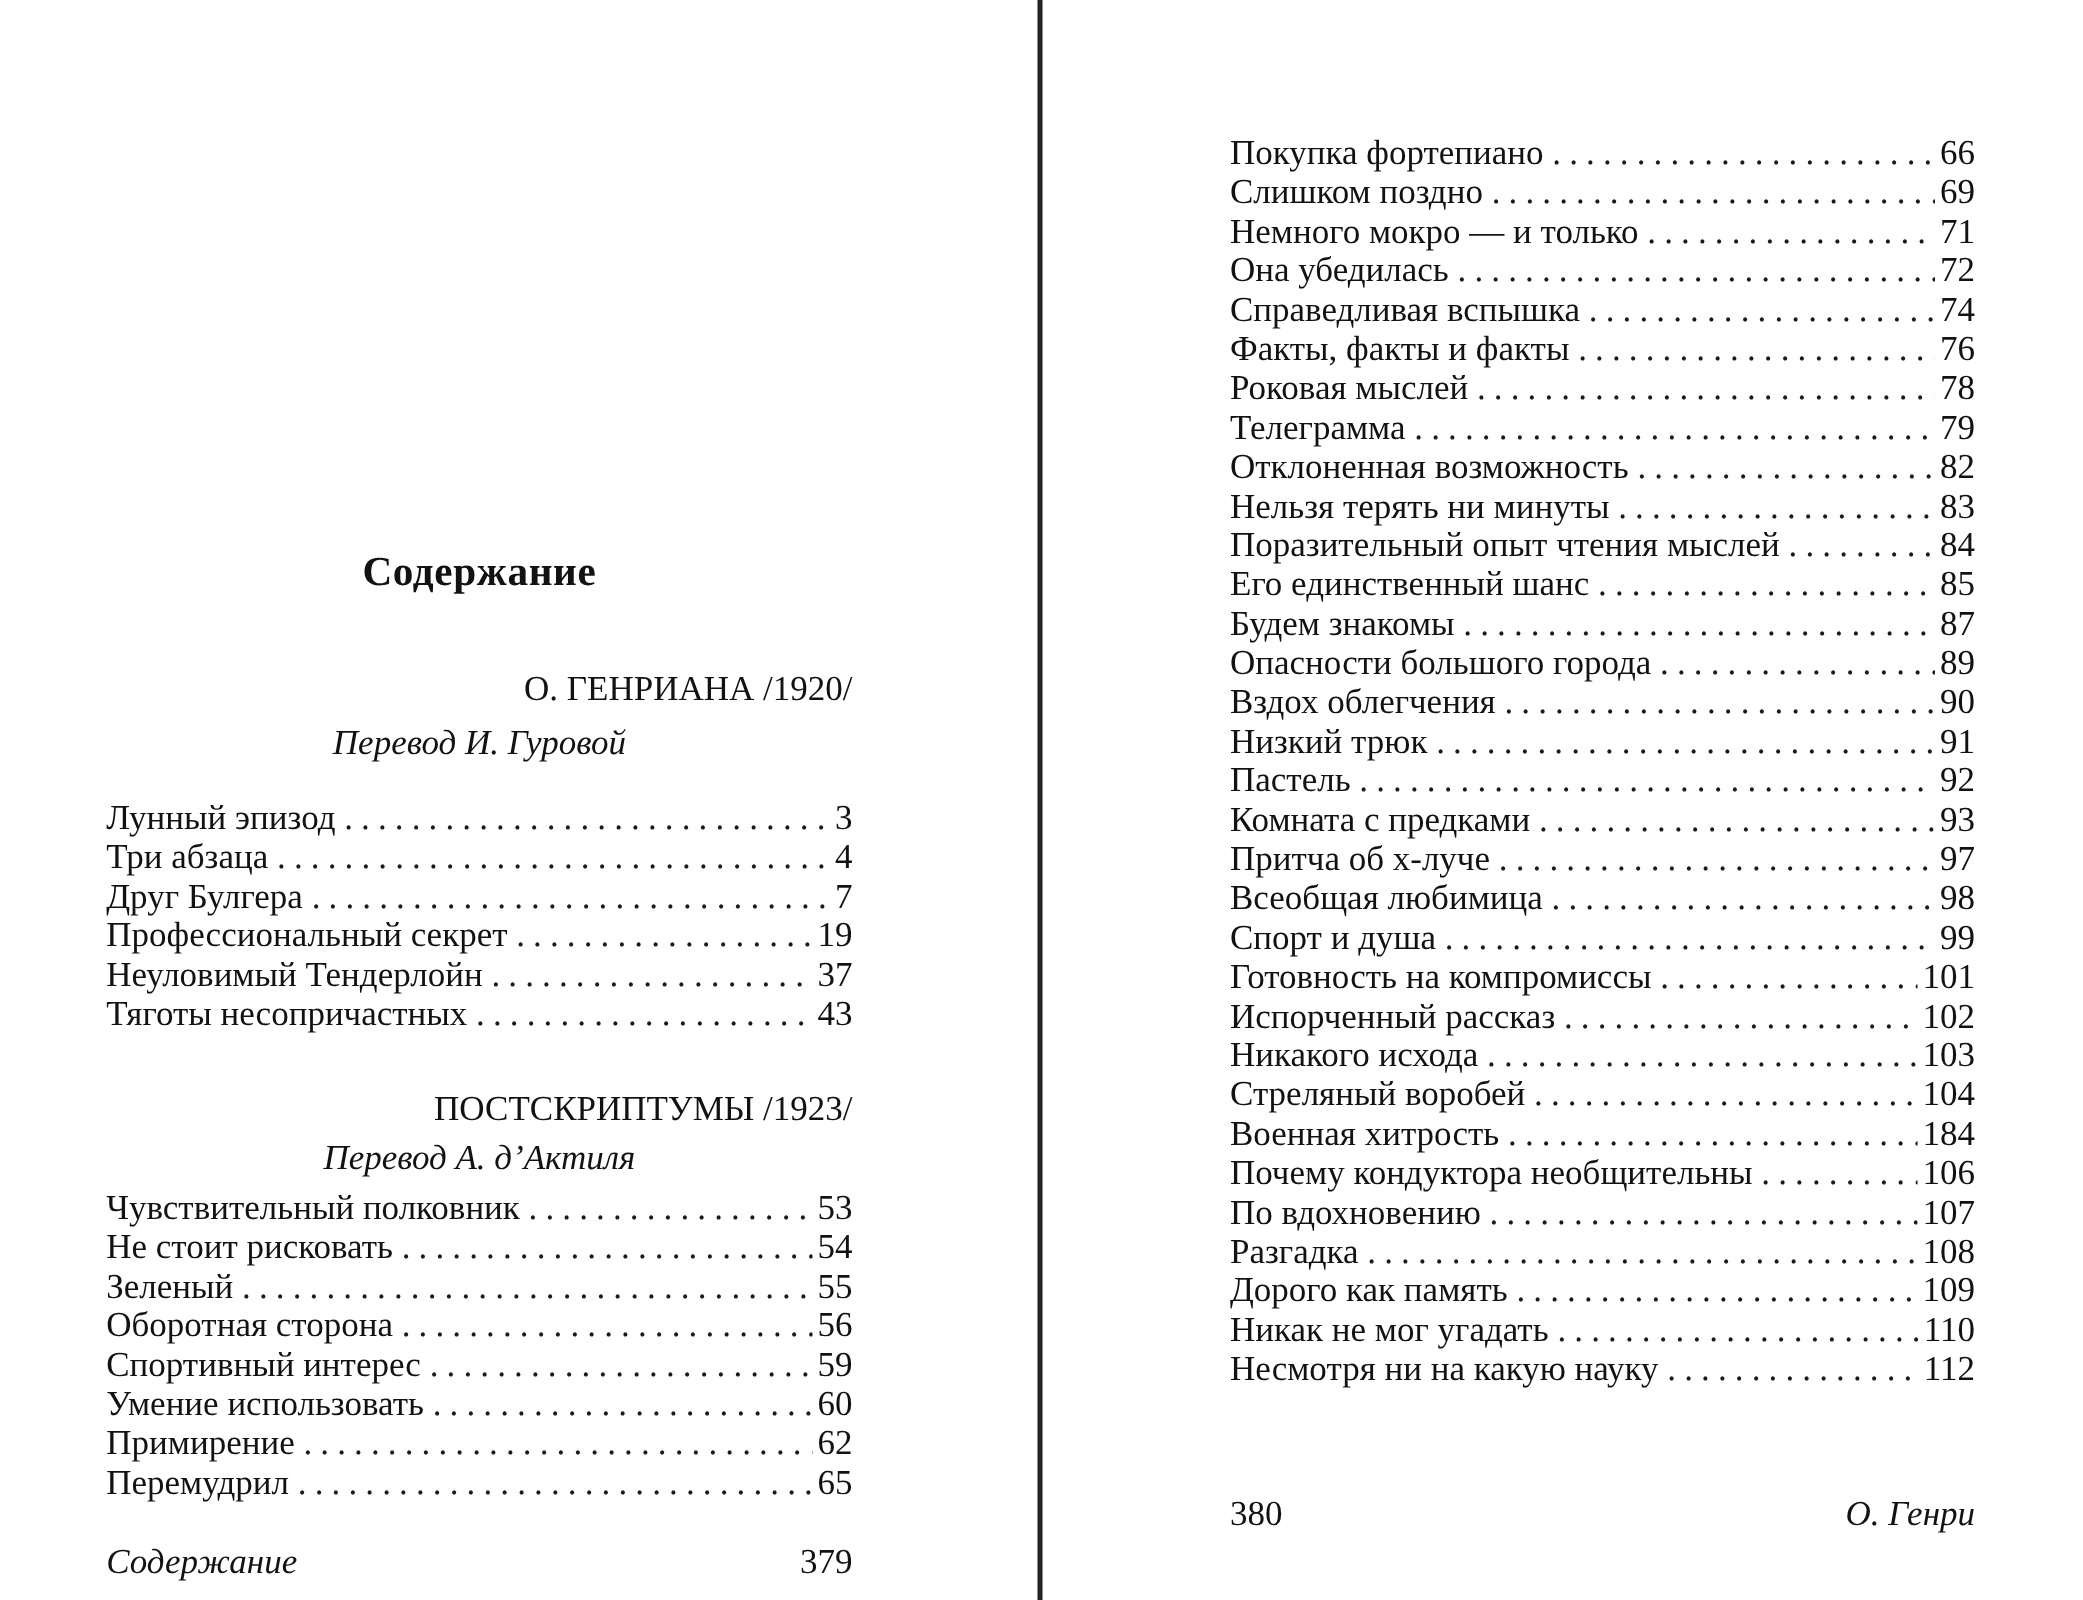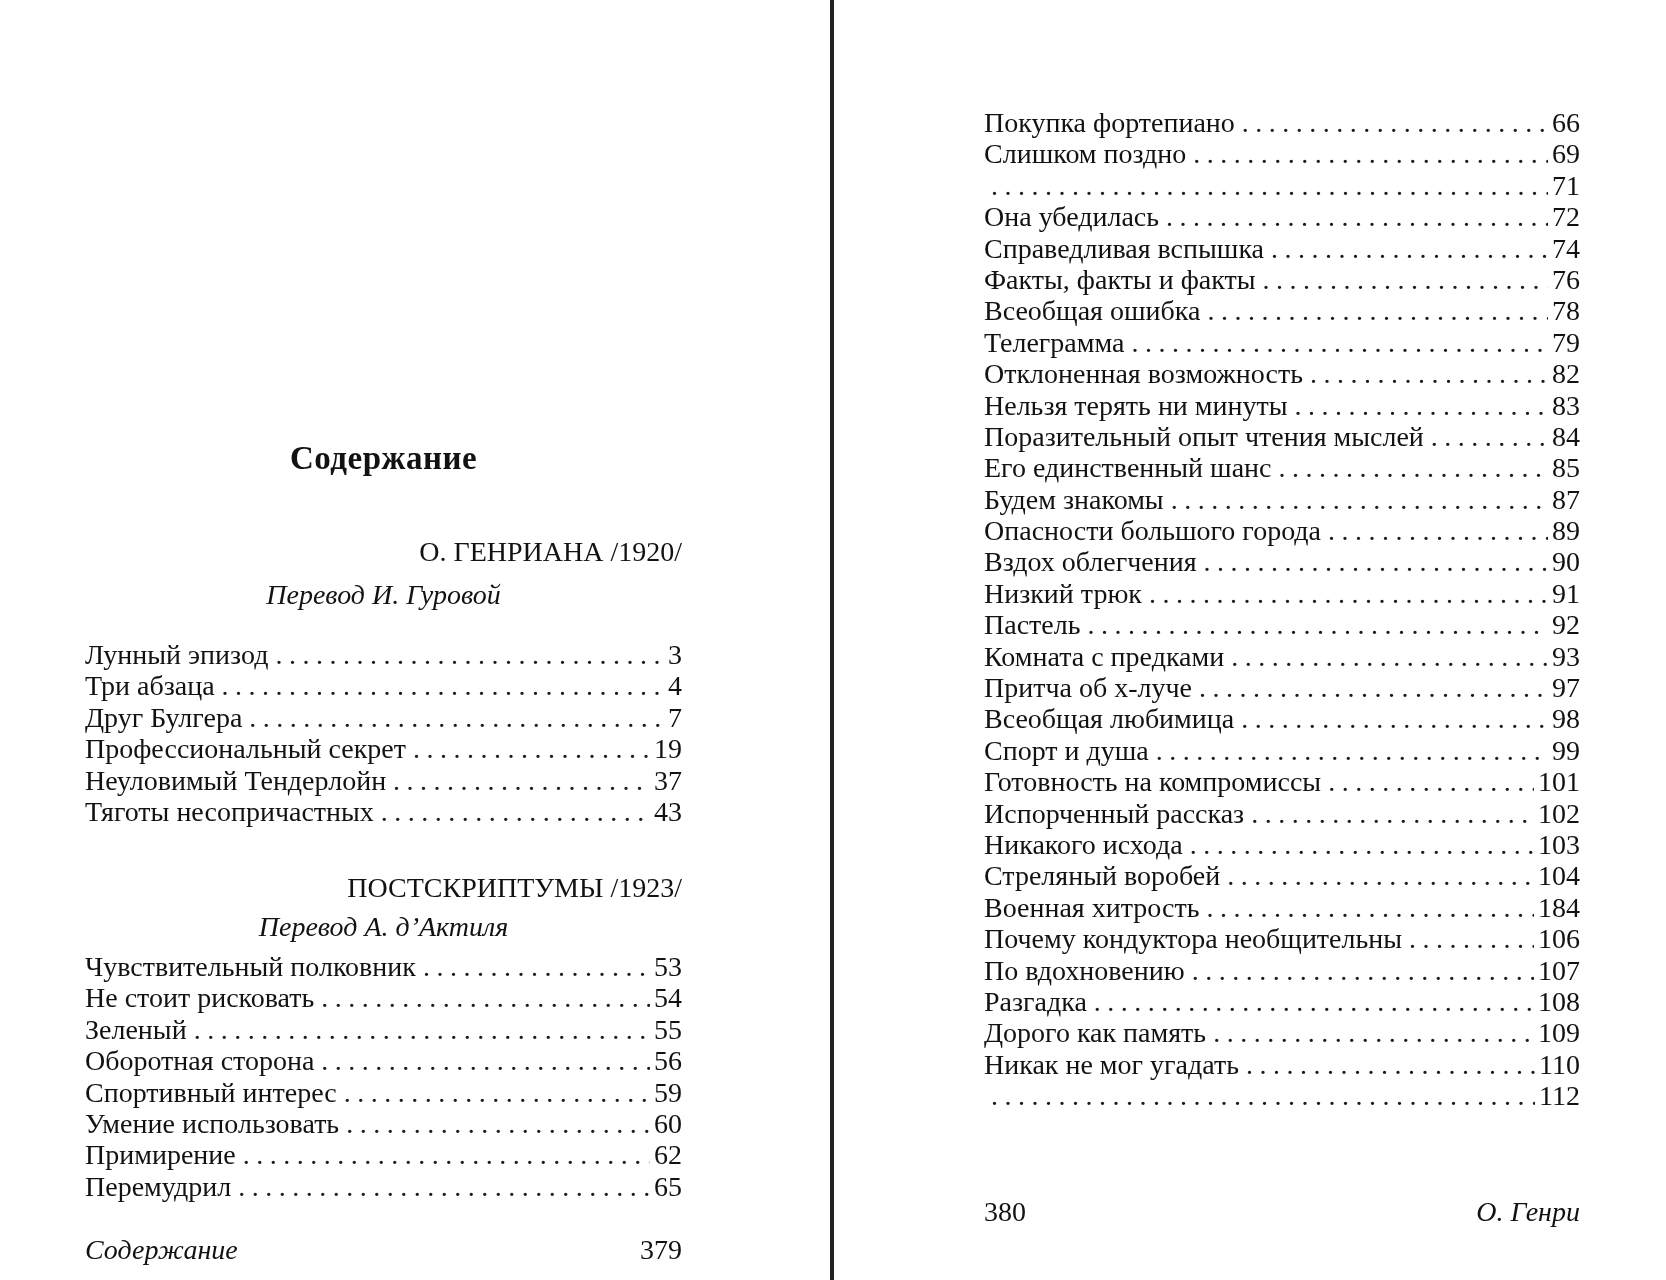--- a/index.html
+++ b/index.html
@@ -153,40 +153,41 @@
         <span class="toc-text">Покупка фортепиано</span>
         <span class="toc-dots"></span>
         <span class="toc-page">66</span>
       </div>
       <div class="toc-row">
         <span class="toc-text">Слишком поздно</span>
         <span class="toc-dots"></span>
         <span class="toc-page">69</span>
       </div>
       <div class="toc-row">
+        <span class="toc-text">Немного мокро — и только</span>
         <span class="toc-dots"></span>
         <span class="toc-page">71</span>
       </div>
       <div class="toc-row">
         <span class="toc-text">Она убедилась</span>
         <span class="toc-dots"></span>
         <span class="toc-page">72</span>
       </div>
       <div class="toc-row">
         <span class="toc-text">Справедливая вспышка</span>
         <span class="toc-dots"></span>
         <span class="toc-page">74</span>
       </div>
       <div class="toc-row">
         <span class="toc-text">Факты, факты и факты</span>
         <span class="toc-dots"></span>
         <span class="toc-page">76</span>
       </div>
       <div class="toc-row">
-        <span class="toc-text">Всеобщая ошибка</span>
+        <span class="toc-text">Роковая мыслей</span>
         <span class="toc-dots"></span>
         <span class="toc-page">78</span>
       </div>
       <div class="toc-row">
         <span class="toc-text">Телеграмма</span>
         <span class="toc-dots"></span>
         <span class="toc-page">79</span>
       </div>
       <div class="toc-row">
         <span class="toc-text">Отклоненная возможность</span>
@@ -297,20 +298,21 @@
         <span class="toc-text">Дорого как память</span>
         <span class="toc-dots"></span>
         <span class="toc-page">109</span>
       </div>
       <div class="toc-row">
         <span class="toc-text">Никак не мог угадать</span>
         <span class="toc-dots"></span>
         <span class="toc-page">110</span>
       </div>
       <div class="toc-row">
+        <span class="toc-text">Несмотря ни на какую науку</span>
         <span class="toc-dots"></span>
         <span class="toc-page">112</span>
       </div>
     </div>
 
   <div class="footer block" style="top:1196px">
     <span class="page-number">380</span>
     <span class="book-author">О. Генри</span>
   </div>
 </div>

